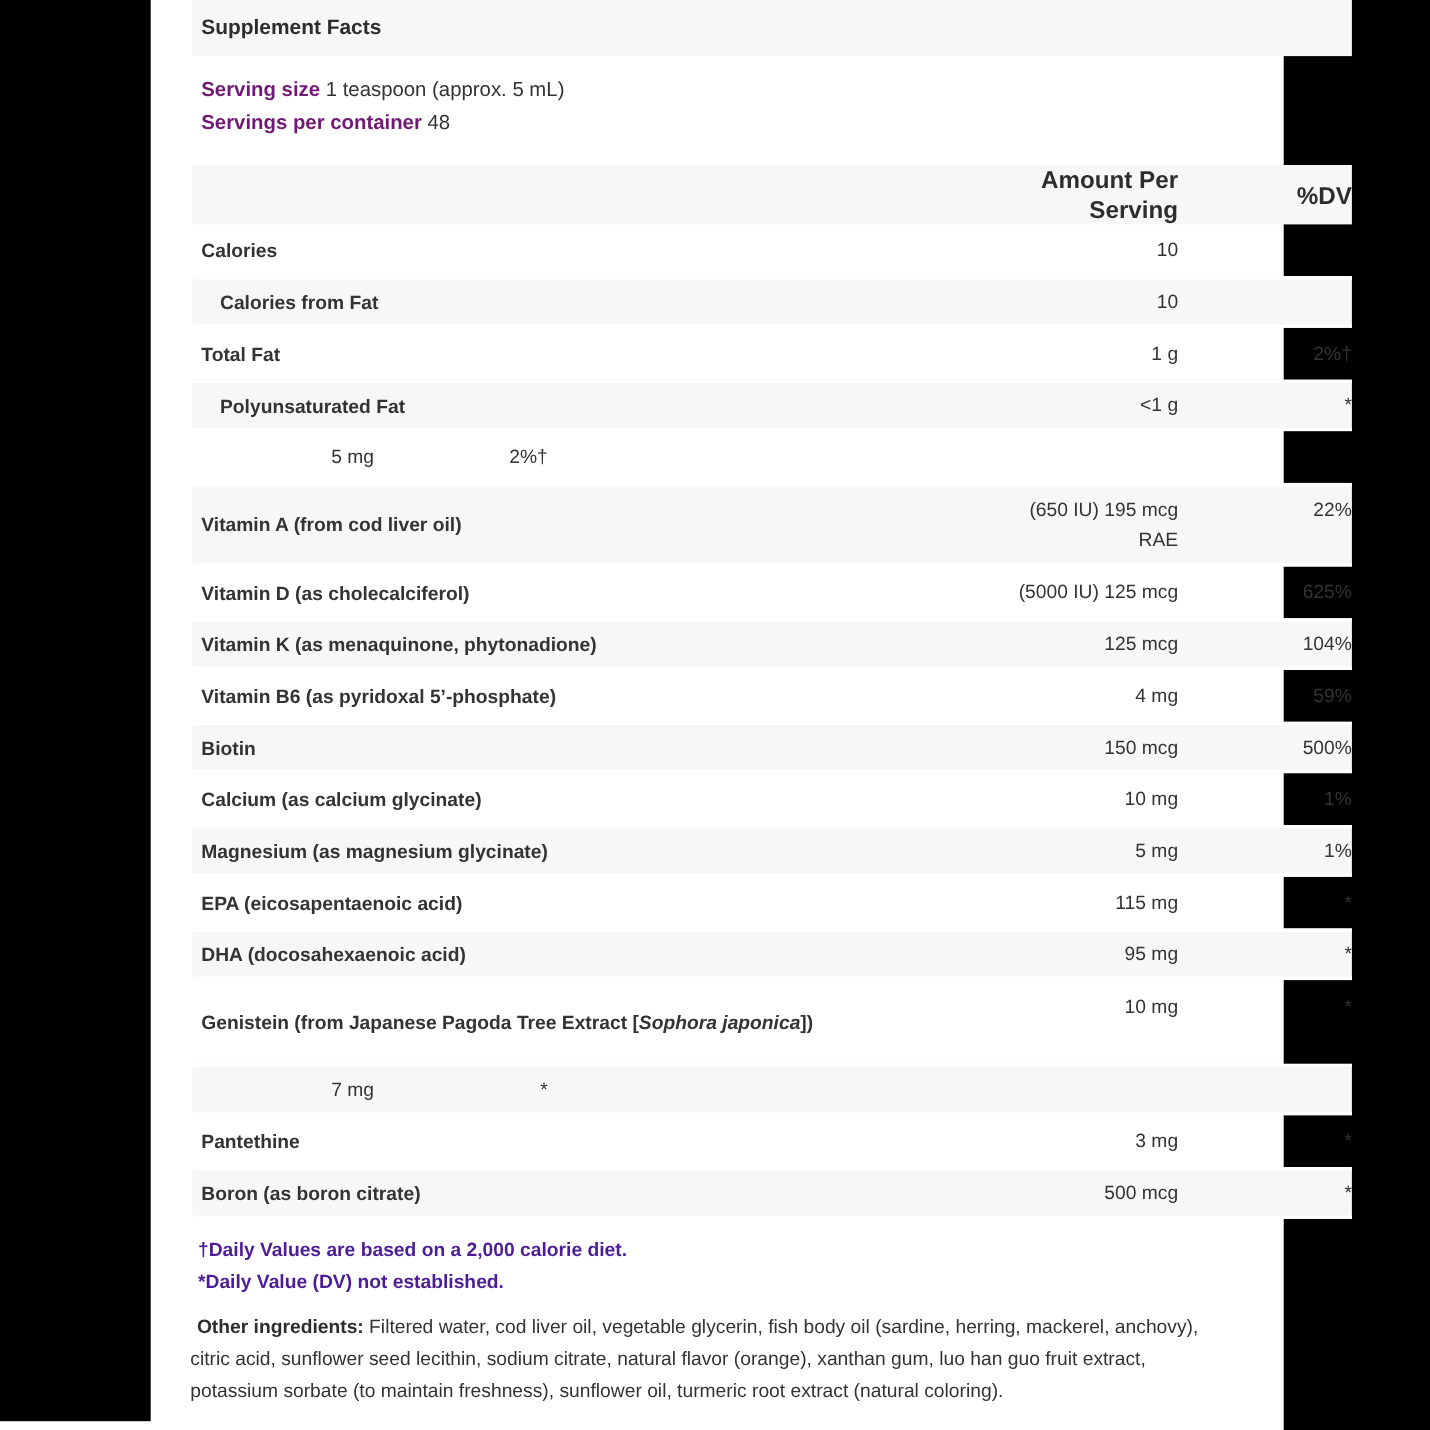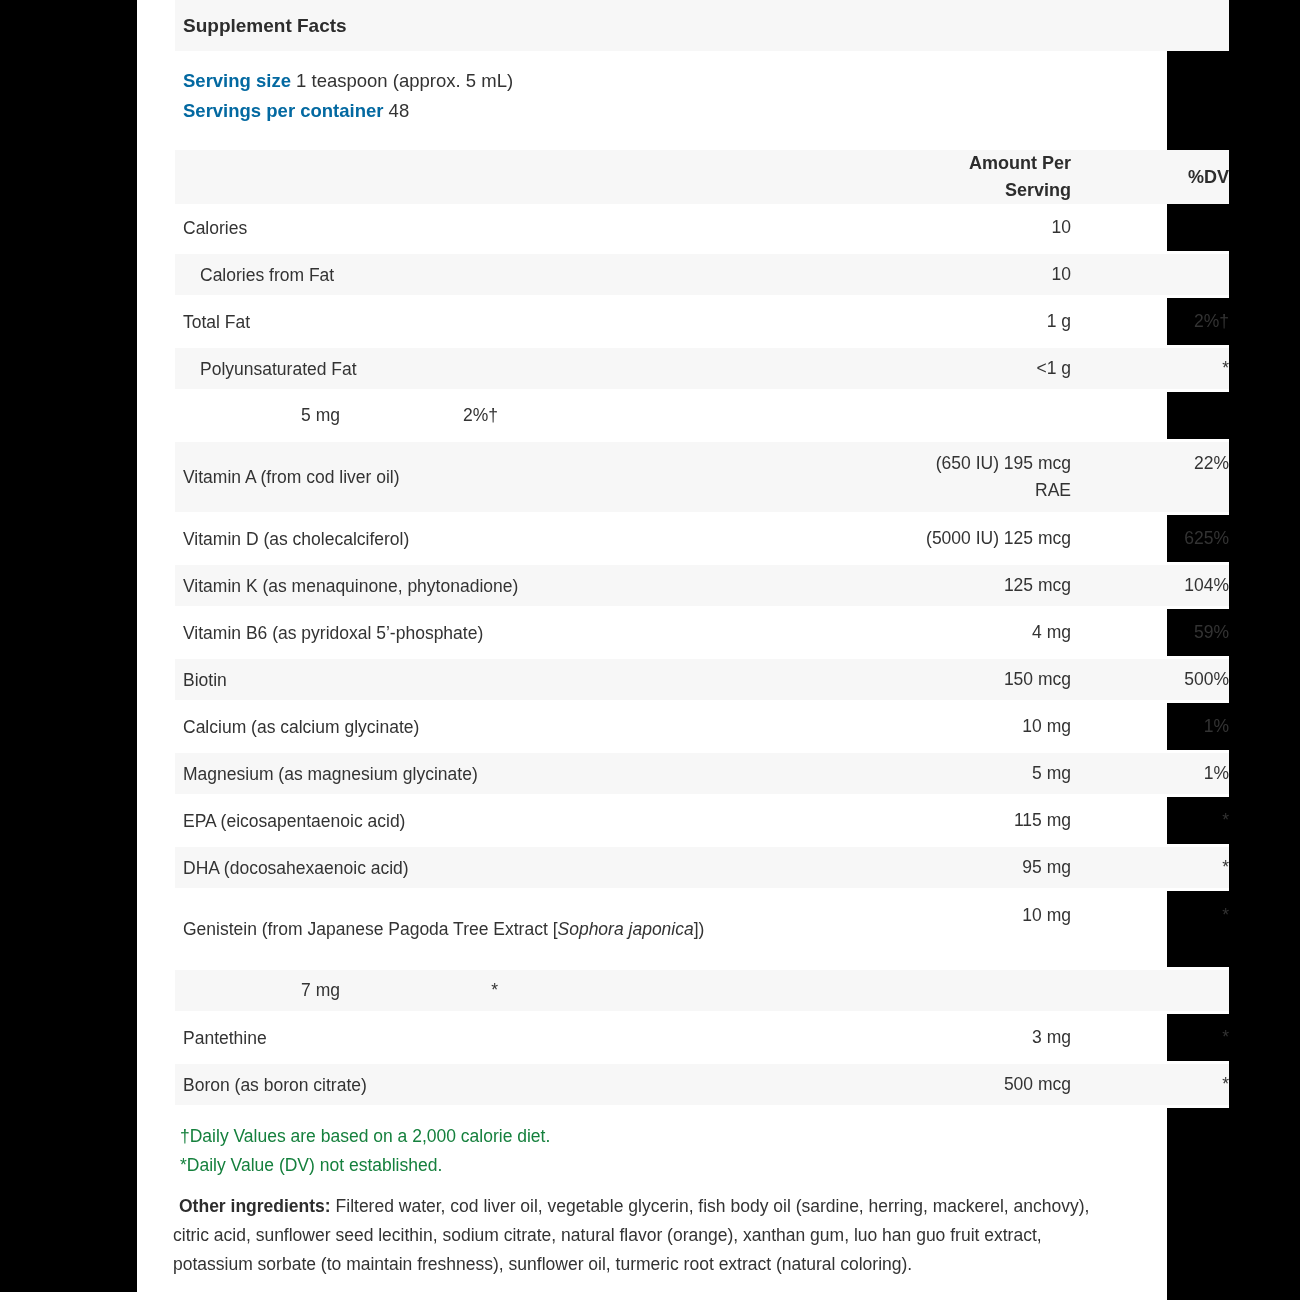--- a/index.html
+++ b/index.html
@@ -44,52 +44,53 @@
     font-size: 19px;
     color: #2d2d2d;
   }
 
   .serving-block {
     margin: 15px 42px 0 46px;
     font-size: 18.5px;
     line-height: 30px;
     color: #333333;
   }
-  .serving-block b { color: #0369a1; }
+  .serving-block b { color: #701a75; }
 
   .facts-table {
     margin: 24px 42px 0 38px; 
   }
   .t-row {
     display: flex;
     align-items: center;
     min-height: 47px;
     font-size: 17.5px;
     color: #333333;
   }
   .t-row.shaded {
     background: #f7f7f7;
     box-shadow: inset 0 3px 0 #ffffff, inset 0 -3px 0 #ffffff;
   }
   .t-row.t-head {
     background: #f7f7f7;
     box-shadow: none;
     min-height: 46px;
     font-weight: bold;
-    font-size: 18px;
+    font-size: 22px;
     color: #2d2d2d;
   }
   .t-row.multiline {
     min-height: 76px;
   }
   .cell-label {
     flex: 1;
     padding-left: 8px;
     padding-right: 55px;
     line-height: 28px;
+    font-weight: bold;
   }
   .cell-label.indent { padding-left: 25px; }
   .cell-label em { font-style: italic; }
   .cell-amount {
     width: 165px;
     text-align: right;
     line-height: 27px;
   }
   .cell-dv {
     width: 158px;
@@ -99,21 +100,22 @@
   .multiline .cell-amount,
   .multiline .cell-dv {
     align-self: flex-start;
     padding-top: 11px;
   }
 
   .footnotes {
     margin: 14px 42px 0 43px;
     font-size: 17.5px;
     line-height: 28.5px;
-    color: #15803d;
+    color: #4c1d95;
+    font-weight: bold;
   }
 
   .other-ingredients {
     margin: 13px 0 0 36px;
     width: 945px;
     font-size: 17.5px;
     line-height: 29px;
     text-indent: 6px;
     color: #333333;
   }

